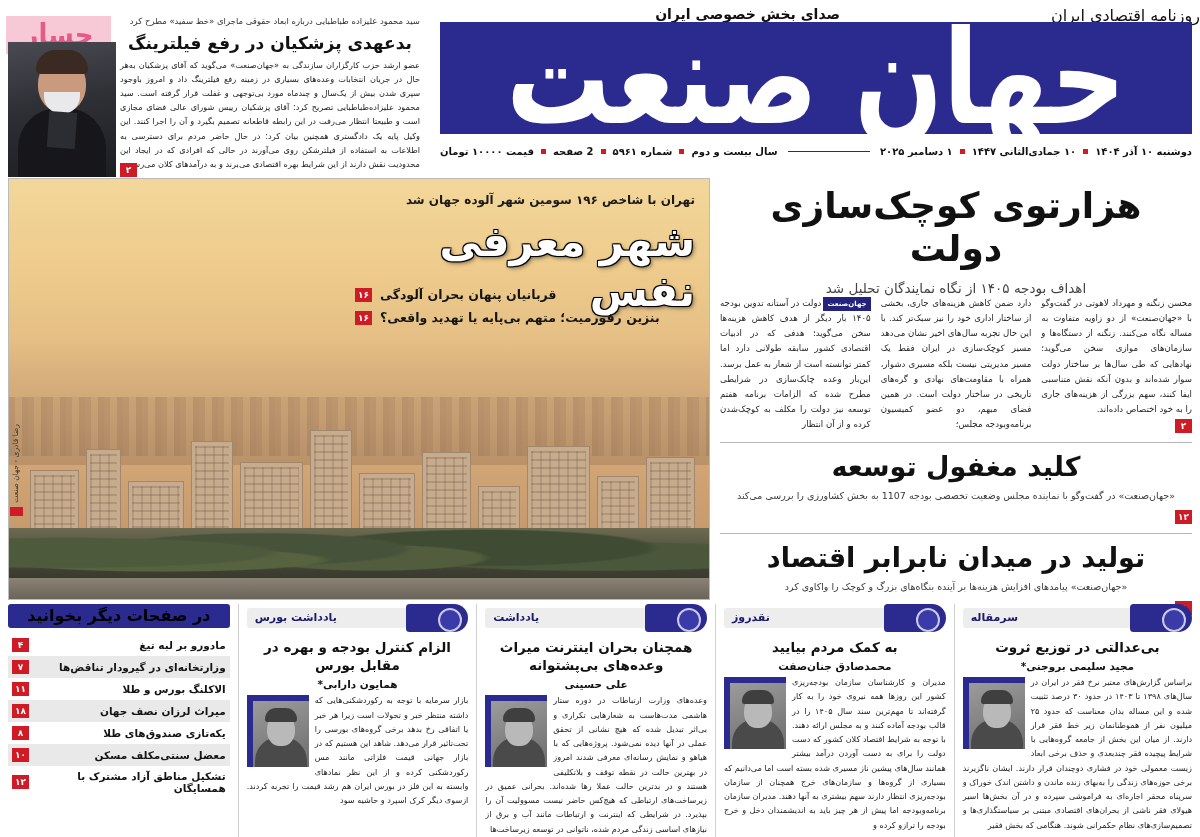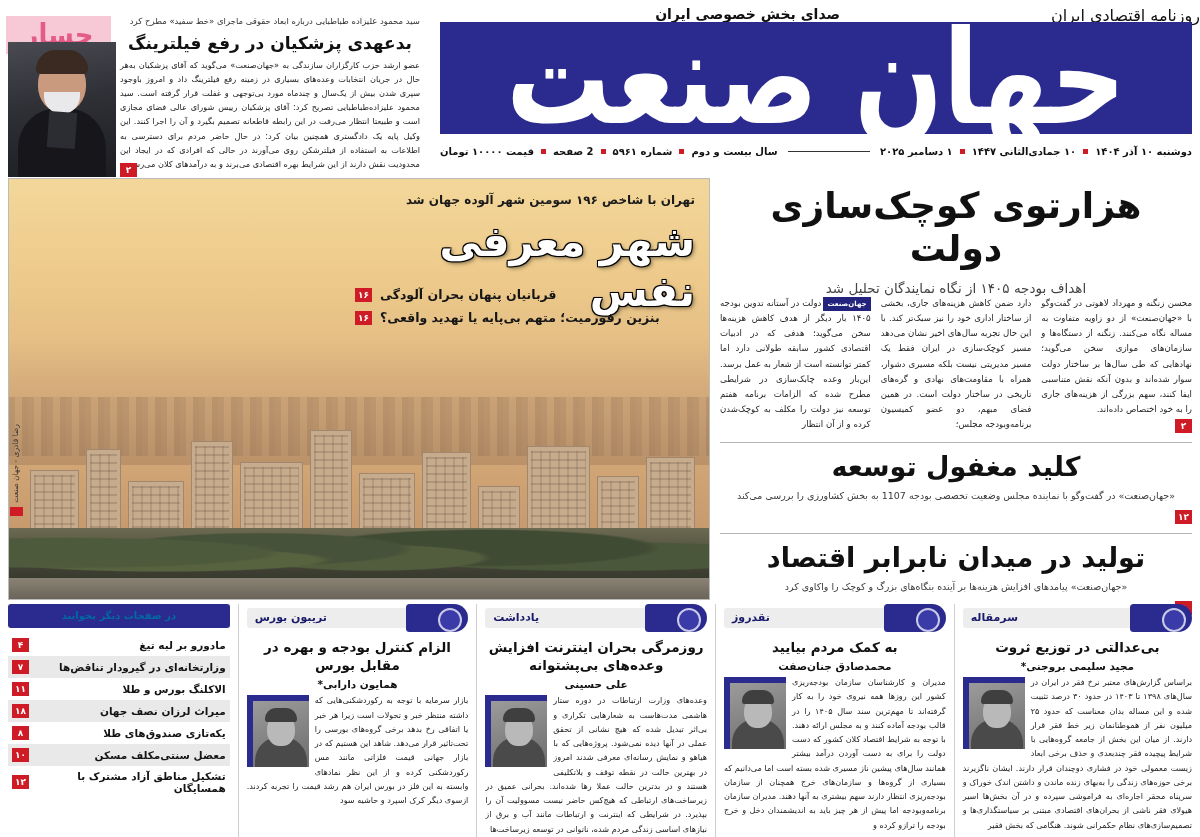--- a/index.html
+++ b/index.html
@@ -133,21 +133,21 @@
   .bphoto .frame{position:absolute;inset:0;background:#2b2b8f;}
   .bphoto .inner{position:absolute;left:6px;top:6px;right:0;bottom:0;background:linear-gradient(160deg,#9b9b9b,#6d6d6d);overflow:hidden;}
   .bphoto .face{position:absolute;left:50%;top:12px;transform:translateX(-50%);width:28px;height:33px;border-radius:50% 50% 45% 45%;background:#b9b9b9;}
   .bphoto .hair{position:absolute;left:50%;top:7px;transform:translateX(-50%);width:32px;height:14px;border-radius:16px 16px 4px 4px;background:#3f3f3f;}
   .bphoto .torso{position:absolute;left:50%;bottom:0;transform:translateX(-50%);width:52px;height:30px;border-radius:24px 24px 0 0;background:#4a4a4a;}
 
   
   .rehead{position:relative;height:26px;margin-bottom:4px;}
   .rehead .rbar{position:absolute;left:0;right:0;top:0;height:24px;background:#2b2b8f;border-radius:3px;}
   .rehead .rlbl{position:absolute;left:0;right:0;top:0;height:24px;line-height:24px;text-align:center;
-     font-size:10px;font-weight:bold;color:#0369a1;}
+     font-size:16px;font-weight:bold;color:#000000;}
   .relist{list-style:none;margin:0;padding:0;}
   .reitem{display:flex;align-items:center;gap:6px;flex-direction:row-reverse;justify-content:flex-start;
      font-size:10.5px;font-weight:bold;color:#141414;padding:4px 4px;}
   .reitem:nth-child(even){background:#e9e9e9;}
   .reitem .t{text-align:right;flex:1;}
 </style>
 </head>
 <body>
 
 <div class="page">
@@ -315,39 +315,39 @@
         <span>مدیران و کارشناسان سازمان بودجه‌ریزی کشور این روزها همه نیروی خود را به کار گرفته‌اند تا مهم‌ترین سند سال ۱۴۰۵ را در قالب بودجه آماده کنند و به مجلس ارائه دهند. با توجه به شرایط اقتصاد کلان کشور که دست دولت را برای به دست آوردن درآمد بیشتر همانند سال‌های پیشین ناز مسیری شده بسته است اما می‌دانیم که بسیاری از گروه‌ها و سازمان‌های خرج همچنان از سازمان بودجه‌ریزی انتظار دارند سهم بیشتری به آنها دهند. مدیران سازمان برنامه‌وبودجه اما پیش از هر چیز باید به اندیشمندان دخل و خرج بودجه را ترازو کرده و</span>
       </div>
     </div>
 
     <div class="bcol">
       <div class="bhead">
         <div class="bar"></div>
         <div class="lbl">یادداشت</div>
         <div class="knob"></div>
       </div>
-      <div class="btitle">روزمرگی بحران اینترنت افزایش وعده‌های بی‌پشتوانه</div>
+      <div class="btitle">همچنان بحران اینترنت میراث وعده‌های بی‌پشتوانه</div>
       <div class="bauthor">علی حسینی</div>
       <div class="bwrap">
         <div class="bphoto">
           <div class="frame"></div>
             <div class="inner">
             <div class="torso"></div>
               <div class="face"></div>
               <div class="hair"></div>
           </div>
         </div>
         <span>وعده‌های وزارت ارتباطات در دوره ستار هاشمی مدت‌هاست به شعارهایی تکراری و بی‌اثر تبدیل شده که هیچ نشانی از تحقق عملی در آنها دیده نمی‌شود. پروژه‌هایی که با هیاهو و نمایش رسانه‌ای معرفی شدند امروز در بهترین حالت در نقطه توقف و بلاتکلیفی هستند و در بدترین حالت عملا رها شده‌اند. بحرانی عمیق در زیرساخت‌های ارتباطی که هیچ‌کس حاضر نیست مسوولیت آن را بپذیرد. در شرایطی که اینترنت و ارتباطات مانند آب و برق از نیازهای اساسی زندگی مردم شده، ناتوانی در توسعه زیرساخت‌ها</span>
       </div>
     </div>
 
     <div class="bcol">
       <div class="bhead">
         <div class="bar"></div>
-        <div class="lbl">تریبون بورس</div>
+        <div class="lbl">یادداشت بورس</div>
         <div class="knob"></div>
       </div>
       <div class="btitle">الزام کنترل بودجه و بهره در مقابل بورس</div>
       <div class="bauthor">همایون دارابی*</div>
       <div class="bwrap">
         <div class="bphoto">
           <div class="frame"></div>
             <div class="inner">
             <div class="torso"></div>
               <div class="face"></div>

